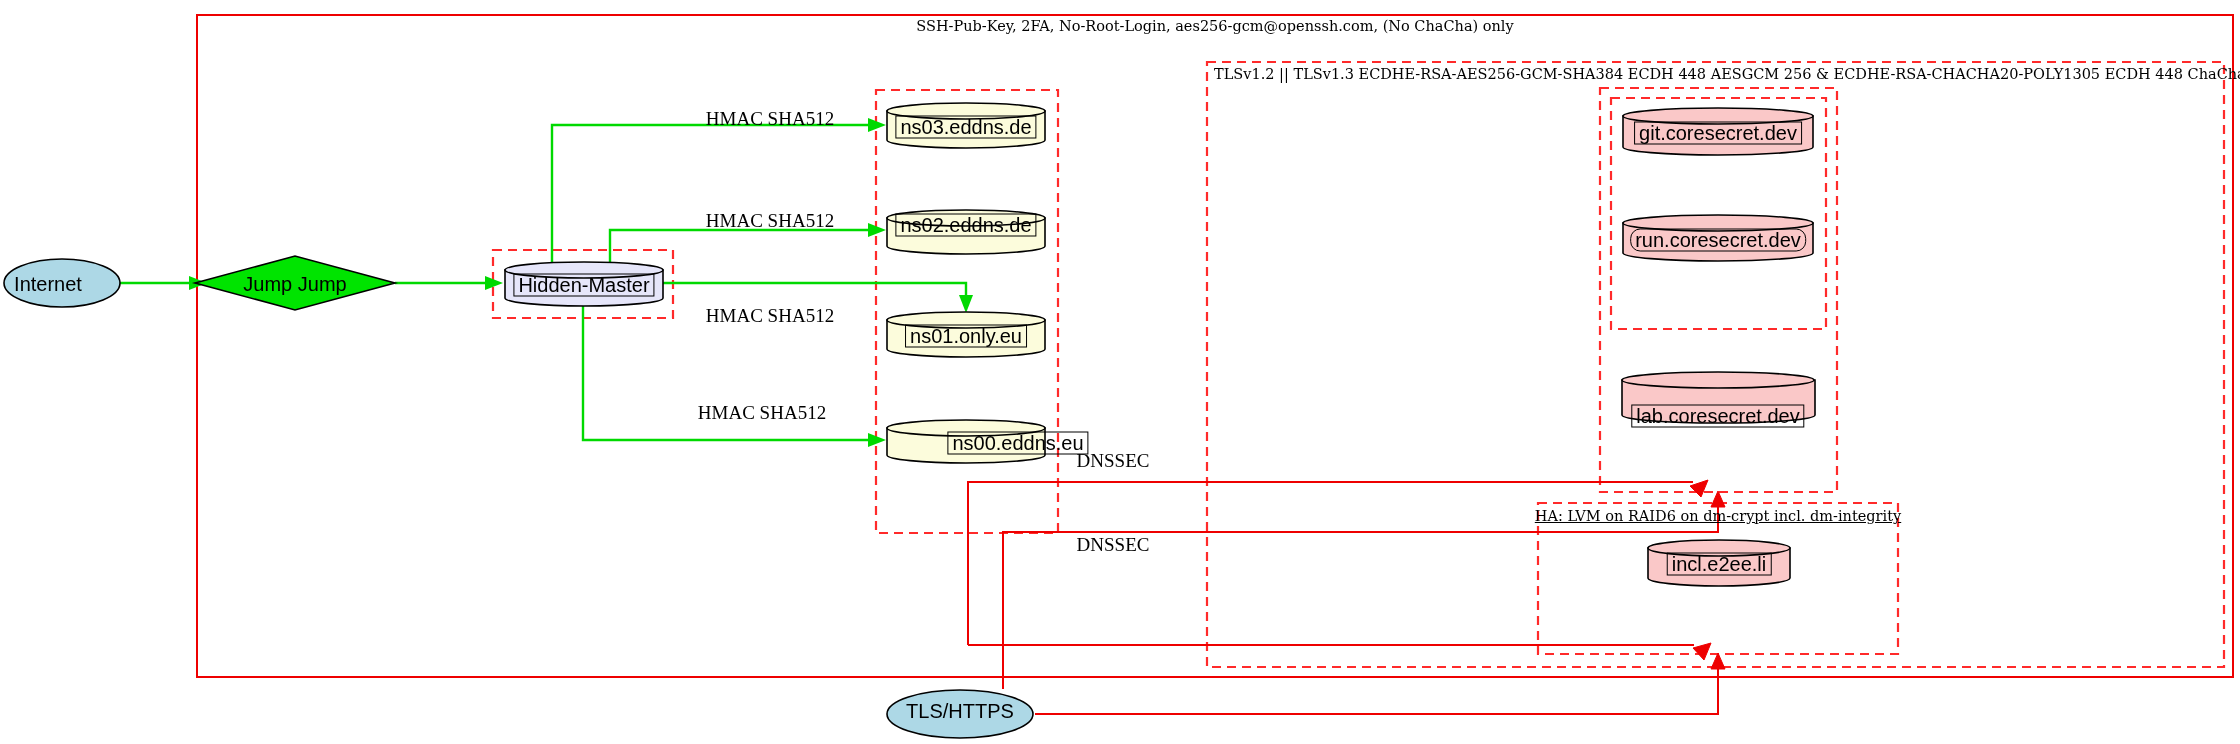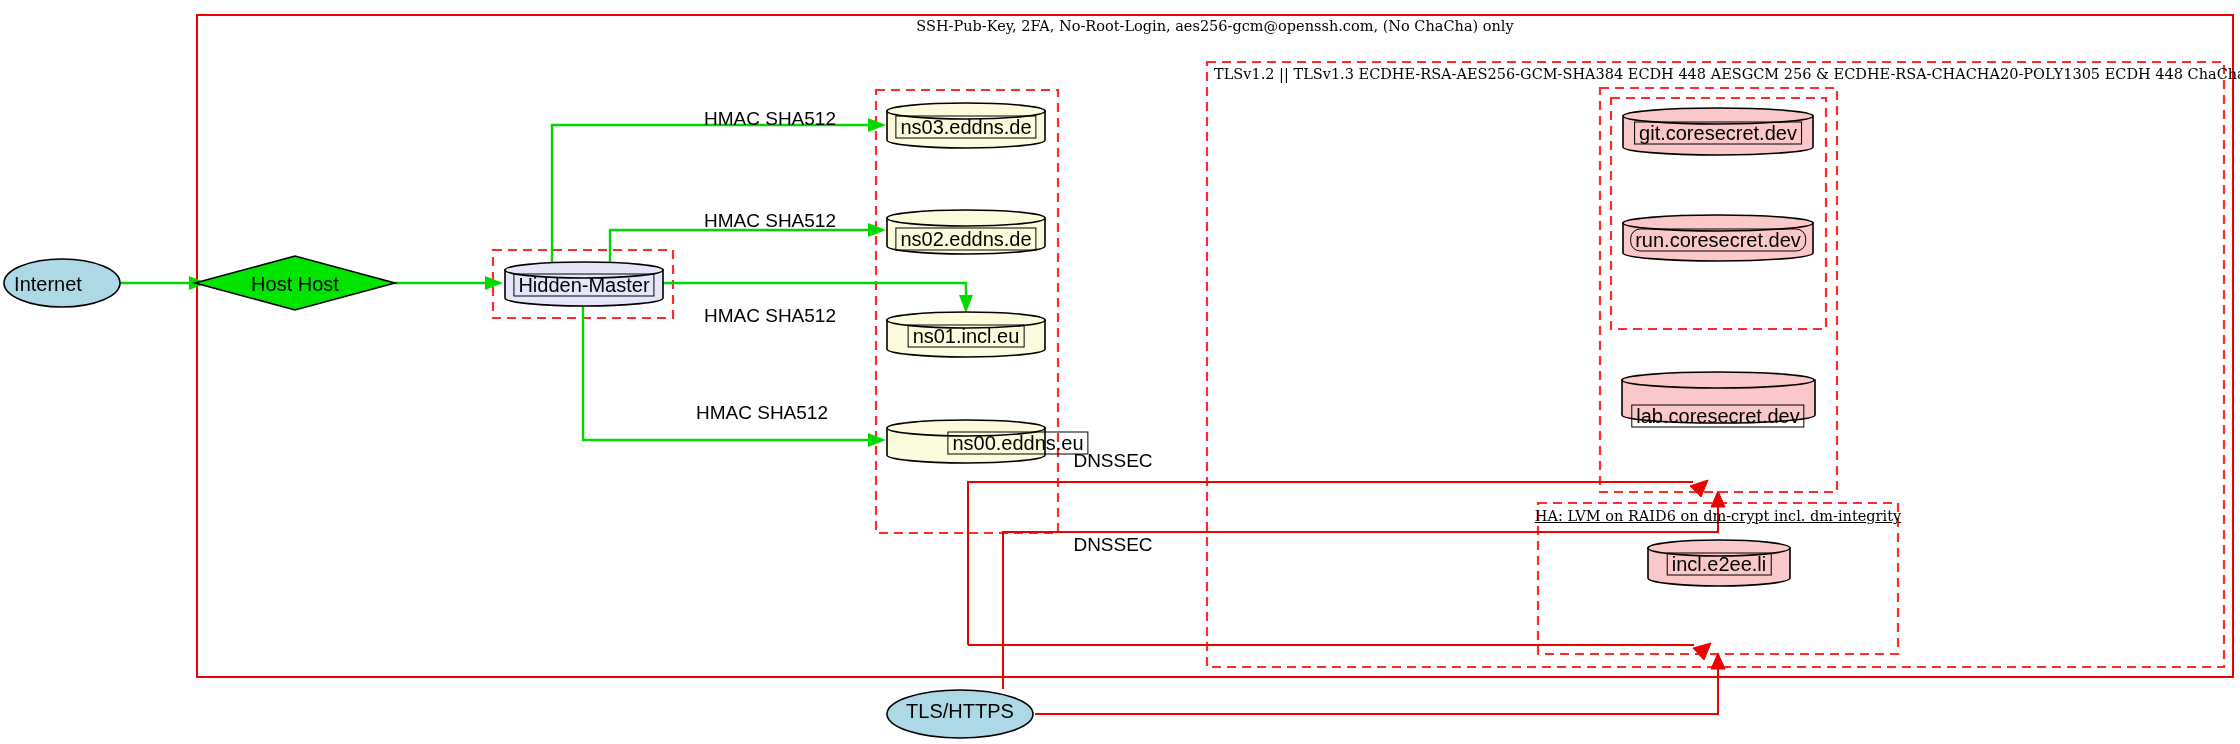--- a/index.html
+++ b/index.html
@@ -2,21 +2,21 @@
 <html><head>
 <meta charset="utf-8">
 <style>
   html,body{margin:0;padding:0;background:#ffffff;}
   .canvas{position:relative;width:2240px;height:744px;background:#ffffff;overflow:hidden;
           font-family:"DejaVu Sans", sans-serif;}
   svg.layer{position:absolute;left:0;top:0;width:2240px;height:744px;}
   .lbl{position:absolute;transform:translate(-50%,-50%);white-space:nowrap;color:#000;}
   .node-lbl{font-family:Liberation Sans, sans-serif;font-size:20px;}
   .boxed{border:1.4px solid #000;padding:0px 4px;line-height:1.05;}
-  .edge-lbl{font-family:Liberation Sans, sans-serif;font-size:19px;}
+  .edge-lbl{font-family:Liberation Serif, serif;font-size:19px;}
   .clu-lbl{font-family:"DejaVu Serif", serif;font-size:14.5px;}
   .left-just{transform:translate(0,-50%);}
 </style>
 </head>
 <body>
 
 <div class="canvas">
 
 <svg class="layer" viewBox="0 0 2240 744">
 
@@ -92,25 +92,25 @@
     <path d="M 1648 548 L 1648 578 A 71 8 0 0 0 1790 578 L 1790 548 Z" fill="#FAC8C8" stroke="#000" stroke-width="1.6"></path>
     <ellipse cx="1719" cy="548" rx="71" ry="8" fill="#FAC8C8" stroke="#000" stroke-width="1.6"></ellipse>
   </g>
 </svg>
 
 <div class="lbl clu-lbl" style="left:1215px;top:26px;">SSH-Pub-Key, 2FA, No-Root-Login, aes256-gcm@openssh.com, (No ChaCha) only</div>
 <div class="lbl clu-lbl left-just" style="left:1214px;top:74px;">TLSv1.2 || TLSv1.3 ECDHE-RSA-AES256-GCM-SHA384 ECDH 448 AESGCM 256 &amp; ECDHE-RSA-CHACHA20-POLY1305 ECDH 448 ChaCha20 256</div>
 <div class="lbl clu-lbl" style="left:1718px;top:516px;text-decoration:underline;">HA: LVM on RAID6 on dm-crypt incl. dm-integrity</div>
 
 <div class="lbl node-lbl" style="left:48px;top:284px;">Internet</div>
-<div class="lbl node-lbl" style="left:295px;top:284px;">Host Host</div>
+<div class="lbl node-lbl" style="left:295px;top:284px;">Jump Jump</div>
 <div class="lbl node-lbl boxed" style="left:584px;top:285px;">Hidden-Master</div>
 <div class="lbl node-lbl boxed" style="left:966px;top:127px;">ns03.eddns.de</div>
-<div class="lbl node-lbl boxed" style="left:966px;top:239px;">ns02.eddns.de</div>
-<div class="lbl node-lbl boxed" style="left:966px;top:336px;">ns01.incl.eu</div>
+<div class="lbl node-lbl boxed" style="left:966px;top:225px;">ns02.eddns.de</div>
+<div class="lbl node-lbl boxed" style="left:966px;top:336px;">ns01.only.eu</div>
 <div class="lbl node-lbl boxed" style="left:1018px;top:443px;">ns00.eddns.eu</div>
 <div class="lbl node-lbl boxed" style="left:1718px;top:133px;">git.coresecret.dev</div>
 <div class="lbl node-lbl boxed" style="left:1718px;top:240px;border-radius:10px;">run.coresecret.dev</div>
 <div class="lbl node-lbl boxed" style="left:1718px;top:416px;">lab.coresecret.dev</div>
 <div class="lbl node-lbl boxed" style="left:1719px;top:564px;">incl.e2ee.li</div>
 <div class="lbl node-lbl" style="left:960px;top:711px;">TLS/HTTPS</div>
 
 <div class="lbl edge-lbl" style="left:770px;top:119px;">HMAC SHA512</div>
 <div class="lbl edge-lbl" style="left:770px;top:221px;">HMAC SHA512</div>
 <div class="lbl edge-lbl" style="left:770px;top:316px;">HMAC SHA512</div>

